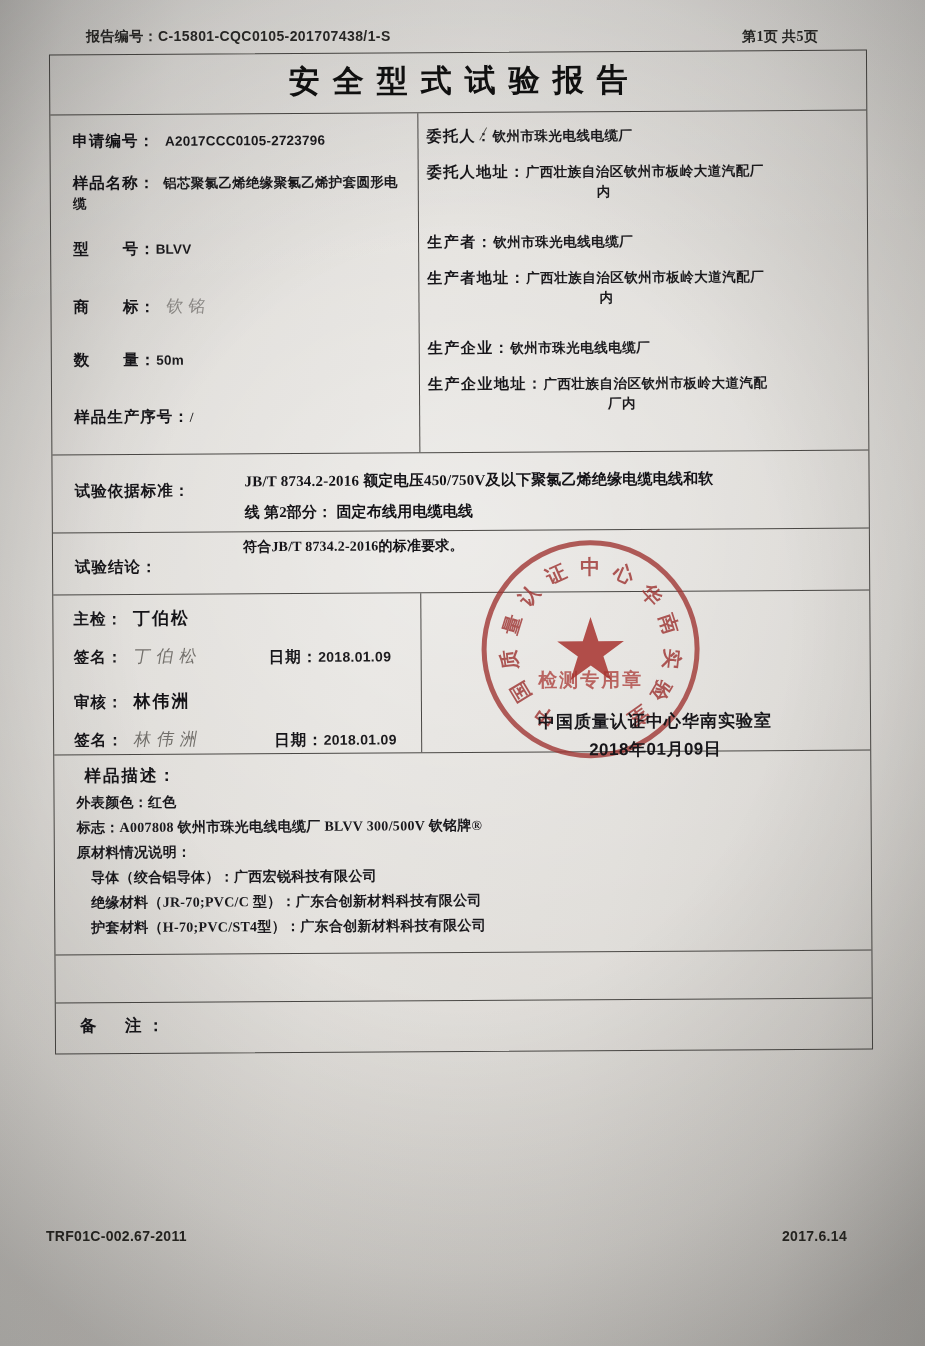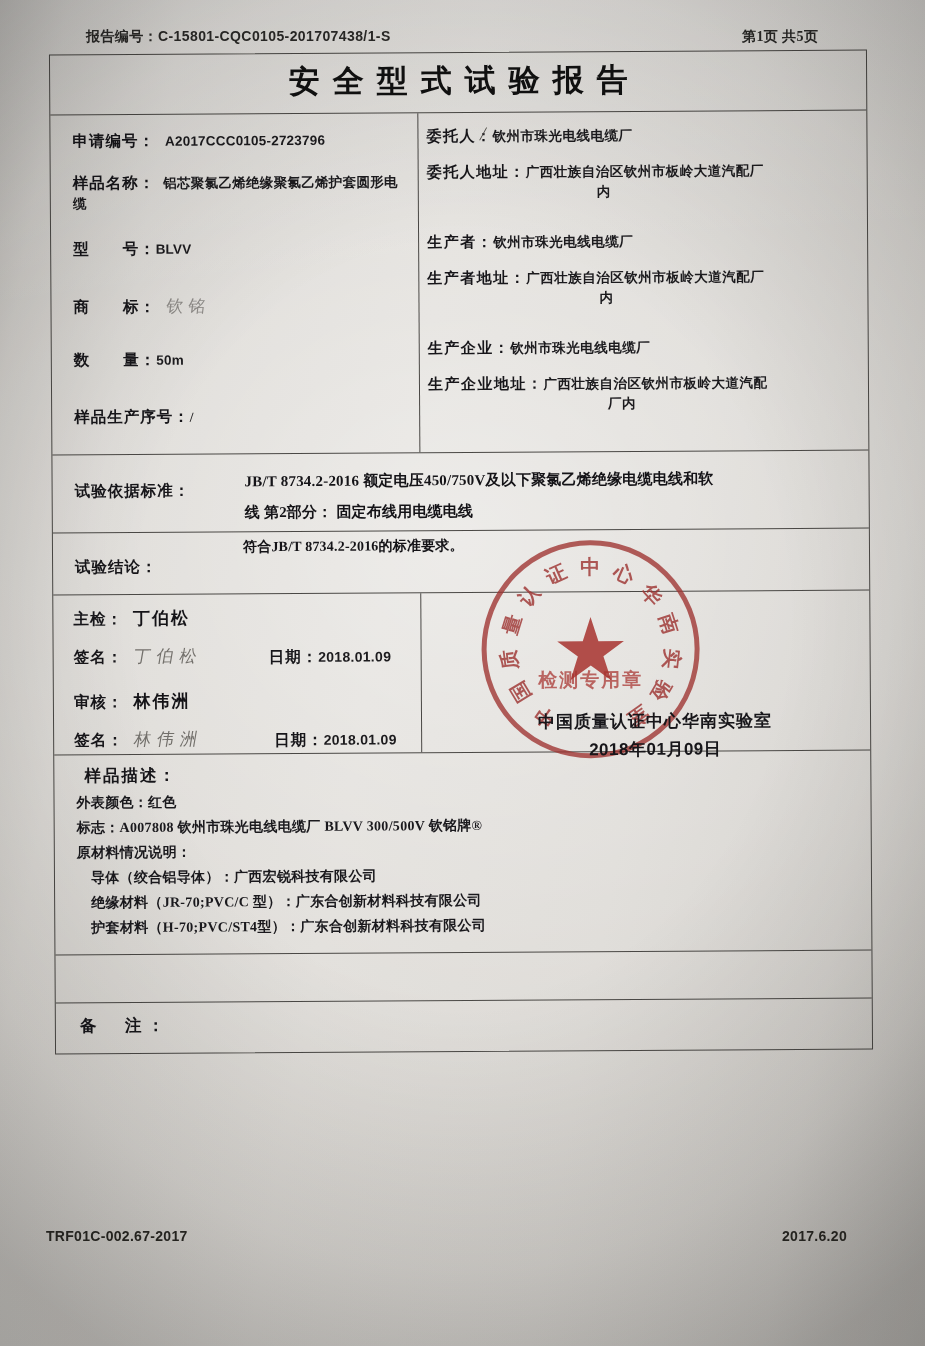--- a/index.html
+++ b/index.html
@@ -339,15 +339,15 @@
   </div>
   <div id="remarkbody">
     <div class="slash">/</div>
   </div>
 
 </div>
 
 <div id="vignette"></div>
 
 <div id="footer">
-  <div class="lf">TRF01C-002.67-2017</div>
-  <div class="rf">2017.6.20</div>
+  <div class="lf">TRF01C-002.67-2011</div>
+  <div class="rf">2017.6.14</div>
 </div>
 
 </body></html>

